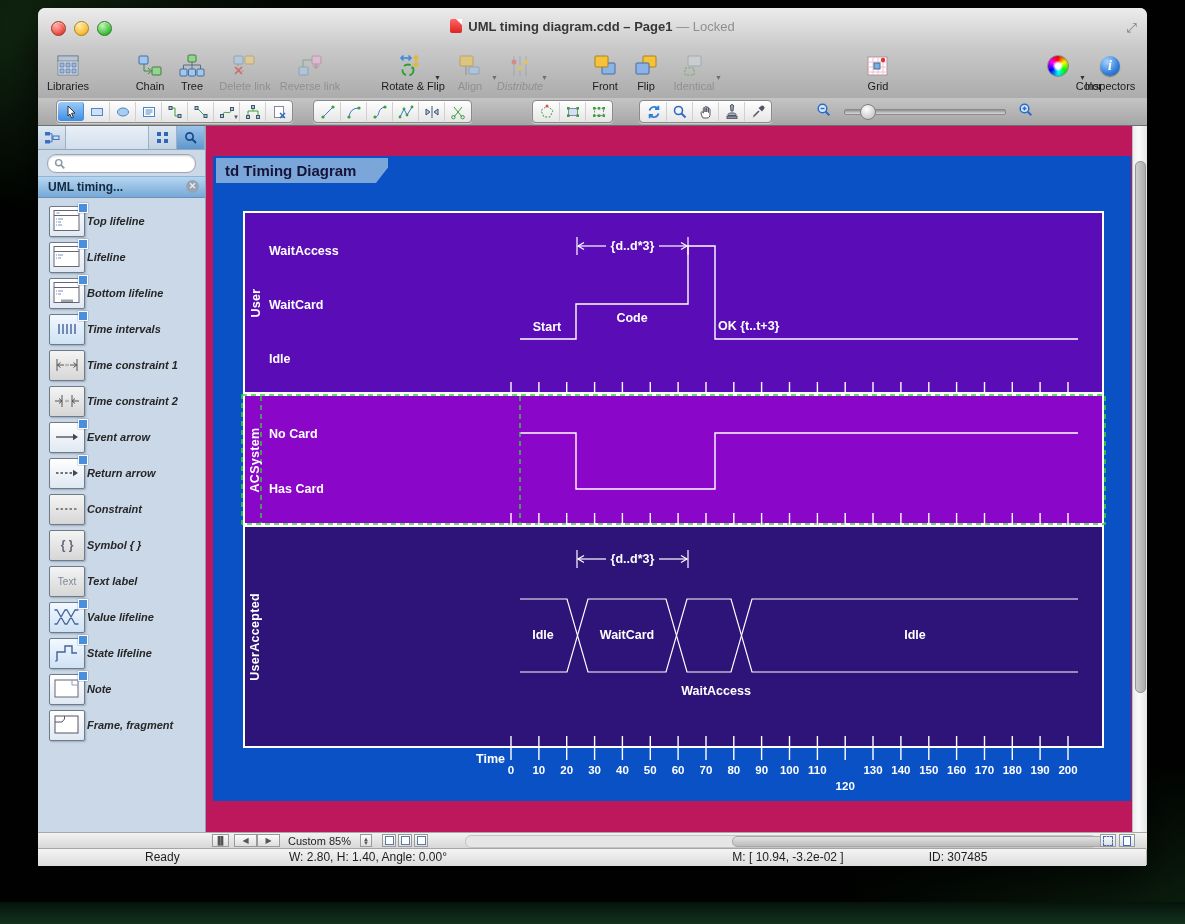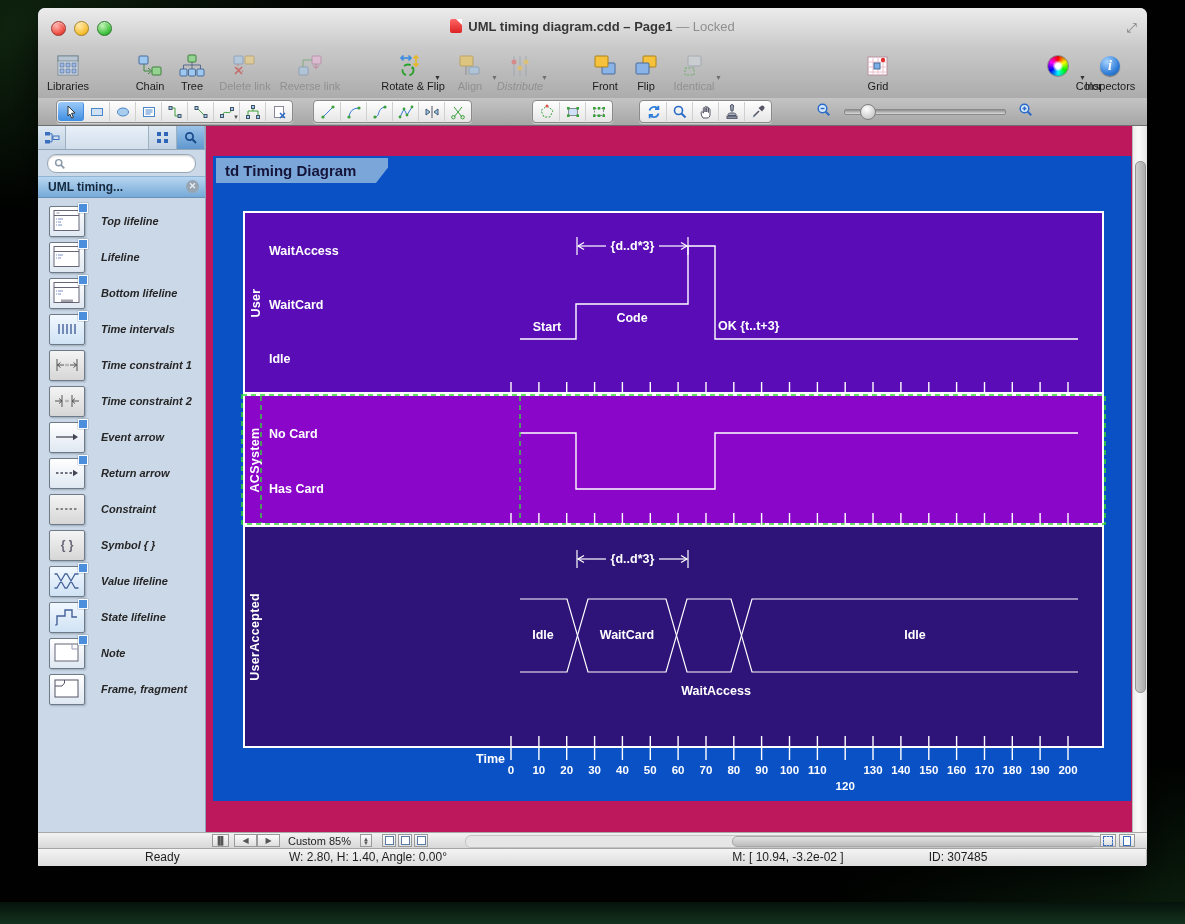--- a/index.html
+++ b/index.html
@@ -64,21 +64,21 @@
   .st-btn.active{background:linear-gradient(#9cc4ea,#5f97cf)}
   .search-row{padding:4px 9px 3px 9px}
   .search-field{height:17px;border-radius:9px;background:#fff;border:1px solid #98a8b8;display:flex;align-items:center;padding:0 6px;box-shadow:inset 0 1px 2px rgba(0,0,0,.2)}
   .search-field input{border:none;outline:none;flex:1;font-size:11px;background:transparent;min-width:0}
   .panel-header{height:20px;background:linear-gradient(#b7d6f0,#76a9d8);border-top:1px solid #8fb4d4;
      border-bottom:1px solid #6b92b6;display:flex;align-items:center;padding:0 10px;position:relative;
      font-size:12px;font-weight:700;color:#14293f}
   .close-badge{position:absolute;right:6px;top:3px;width:13px;height:13px;border-radius:50%;background:#97a5b2;
      color:#e8eef4;font-size:9px;line-height:13px;text-align:center;font-weight:700}
   .items{padding-top:5px}
-  .s-item{height:36px;display:flex;align-items:center;padding-left:11px;gap:16px}
+  .s-item{height:36px;display:flex;align-items:center;padding-left:11px;gap:2px}
   .s-icon{width:34px;height:29px;flex:none;border:1px solid #707b88;border-radius:2px;position:relative;
      background:linear-gradient(#ffffff,#dfe8f2);display:flex;align-items:center;justify-content:center;
      box-shadow:1px 1px 2px rgba(60,80,100,.35)}
   .s-icon.gray{background:linear-gradient(#f4f4f4,#d6d6d6)}
   .s-icon.blue{background:linear-gradient(#f2f8ff,#cfe2f4)}
   .s-badge{position:absolute;top:-4px;right:-4px;width:8px;height:8px;background:#4a8edc;border:1px solid #f8fbff;box-shadow:0 0 1px #456}
   .s-label{font-size:11px;font-weight:700;font-style:italic;color:#262626}
 
   
   .canvas{flex:1;background:#be185d;position:relative;overflow:hidden}
@@ -613,20 +613,26 @@
                 <path d="M3,12 H25" stroke="#666" stroke-width="1.3" stroke-dasharray="2.5 2"></path>
               </svg>
             </div>
             <div class="s-label">Constraint</div>
           </div>
           <div class="s-item">
             <div class="s-icon gray">
               <span style="font-size:12px;font-weight:700;color:#667">{ }</span>
             </div>
             <div class="s-label">Symbol { }</div>
+          </div>
+          <div class="s-item">
+            <div class="s-icon gray">
+              <span style="font-size:10px;color:#7a8a9a">Text</span>
+            </div>
+            <div class="s-label">Text label</div>
           </div>
           <div class="s-item">
             <div class="s-icon blue">
               <svg width="28" height="24" viewBox="0 0 28 24" fill="none" stroke-width="1">
                 <g stroke="#44619a" stroke-width="1.3" stroke-linecap="round">
                   <path d="M2,5 H4 M2,19 H4 M4,5 L12,19 M4,19 L12,5 M12,5 H14 M12,19 H14 M14,5 L22,19 M14,19 L22,5 M22,5 H25 M22,19 H25"></path>
                 </g>
               </svg>
               <div class="s-badge"></div>
             </div>

